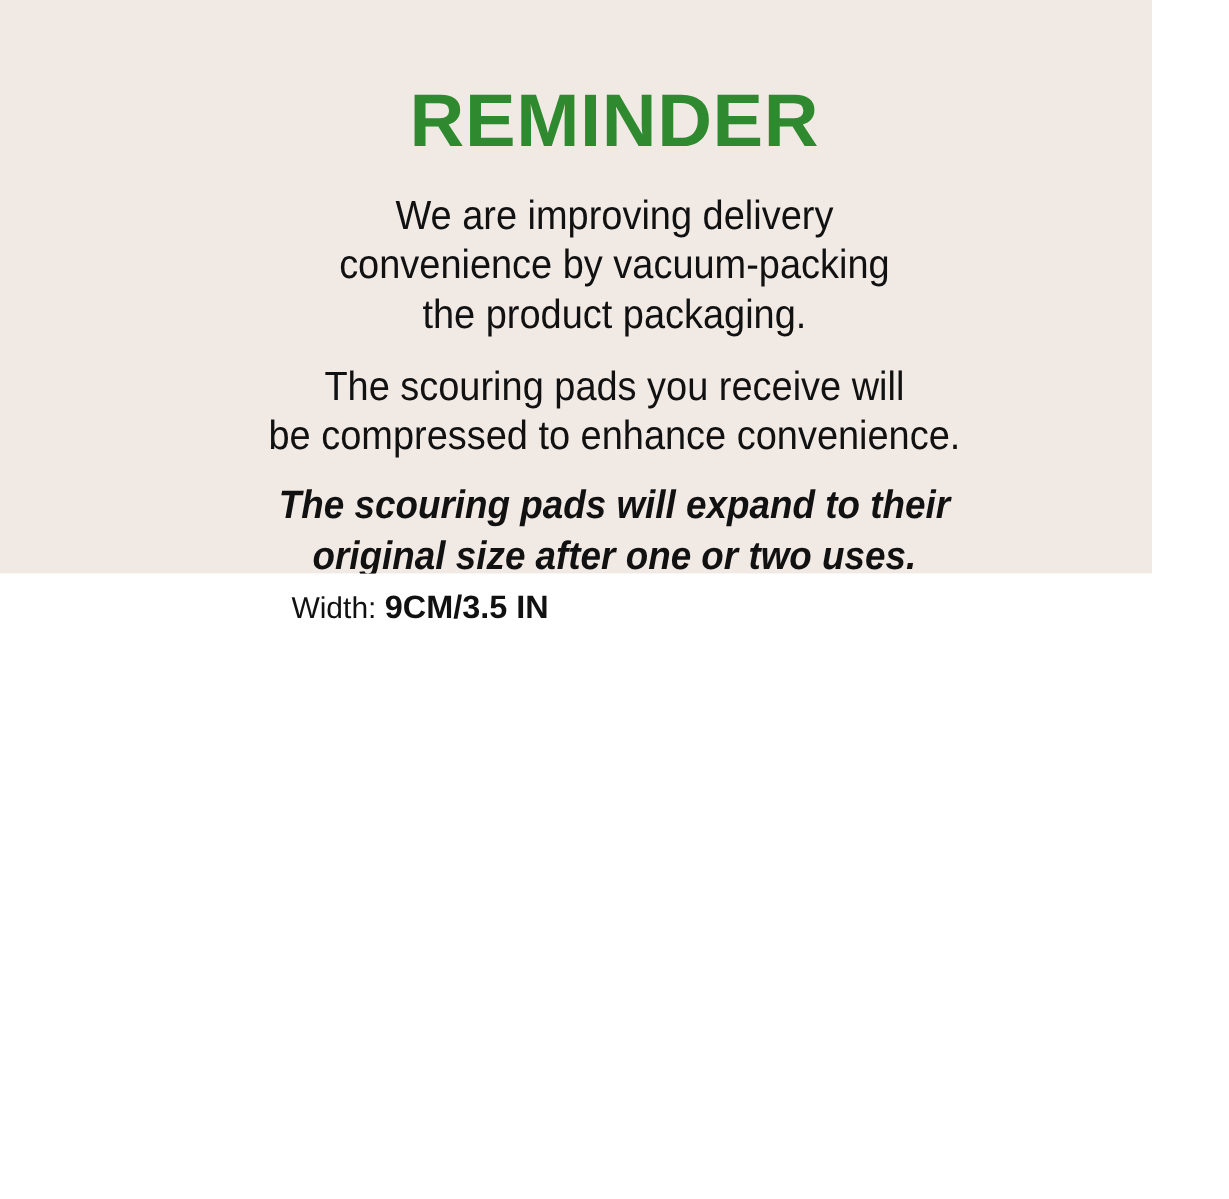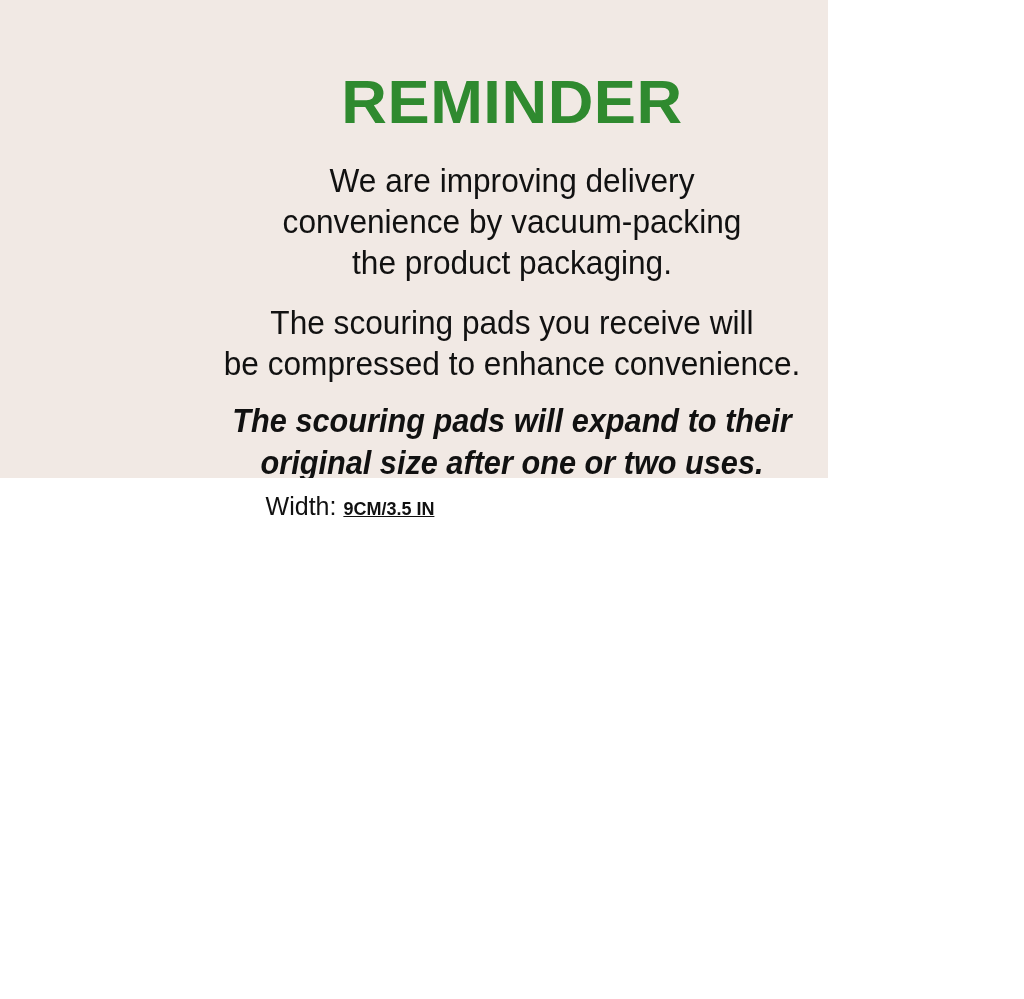--- a/index.html
+++ b/index.html
@@ -16,21 +16,21 @@
     height: 999px;
     overflow: hidden;
     background: #ffffff;
   }
 
   
   #notice-panel {
     position: absolute;
     left: 0;
     top: 0;
-    width: 828px;
+    width: 960px;
     height: 478px;
     background: #f1e9e4;
   }
   #reminder-title {
     position: absolute;
     left: 0;
     top: 26px;
     width: 1024px;
     text-align: center;
     font-size: 62px;
@@ -85,21 +85,21 @@
     position: absolute;
     left: 150px;
     top: 13px;
     width: 400px;
     text-align: center;
     font-size: 25px;
     line-height: 30px;
     color: #111111;
     white-space: nowrap;
   }
-  #width-label .unit { font-weight: bold; font-size: 18px; text-decoration: underline; }
+  #width-label .unit { font-weight: bold; font-size: 27px; }
 </style>
 </head>
 <body>
 
 <div id="page">
 
   <section id="notice-panel">
 
     <h1 id="reminder-title">REMINDER</h1>
 

